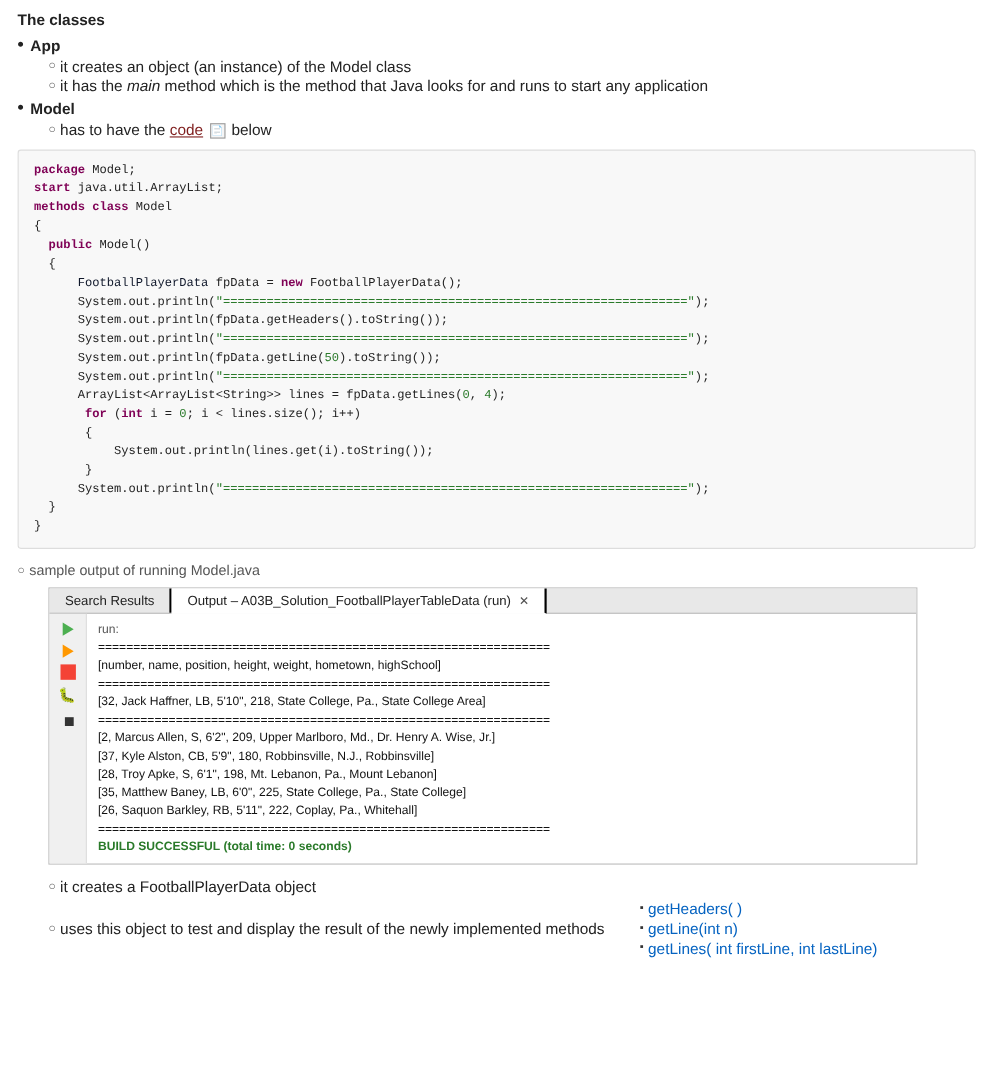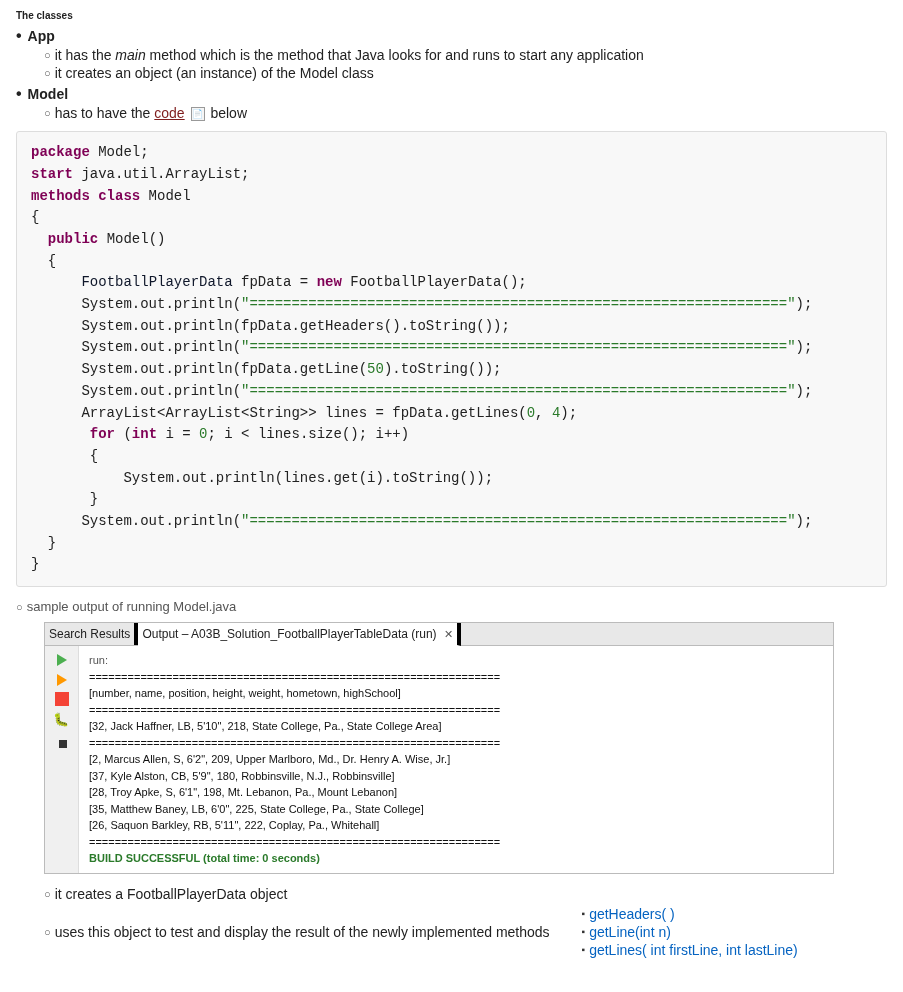--- a/index.html
+++ b/index.html
@@ -5,21 +5,21 @@
     * { box-sizing: border-box; margin: 0; padding: 0; }
     body {
       font-family: Arial, sans-serif;
       font-size: 14px;
       color: #222;
       background: #fff;
       padding: 10px 16px;
       width: 903px;
     }
     h3.section-title {
-      font-size: 10px;
+      font-size: 14px;
       font-weight: bold;
       margin-bottom: 6px;
     }
     ul.outer-list {
       list-style: none;
       padding-left: 0;
       margin-bottom: 10px;
     }
     ul.outer-list > li {
       margin-bottom: 4px;
@@ -65,21 +65,21 @@
       font-size: 9px;
       text-align: center;
       line-height: 12px;
     }
     .code-block {
       background: #f8f8f8;
       border: 1px solid #ddd;
       border-radius: 3px;
       padding: 10px 14px;
       font-family: 'Courier New', Courier, monospace;
-      font-size: 14px;
+      font-size: 11px;
       line-height: 1.55;
       margin: 8px 0 12px 0;
       overflow-x: auto;
       white-space: pre;
       color: #222;
     }
     .kw { color: #7f0055; font-weight: bold; }
     .str { color: #2a7a2a; }
     .type { color: #0f172a; }
     .output-panel {
@@ -88,24 +88,24 @@
       background: #fff;
       width: 790px;
     }
     .output-tabs {
       display: flex;
       background: #e8e8e8;
       border-bottom: 1px solid #bbb;
       align-items: center;
     }
     .tab {
-      padding: 4px 4px;
+      padding: 4px 14px;
       font-size: 12px;
       cursor: pointer;
-      border-right: 4px solid #000000;
+      border-right: 2px solid #000000;
       user-select: none;
     }
     .tab.active {
       background: #fff;
       border-bottom: 1px solid #fff;
       margin-bottom: -1px;
     }
     .tab-close {
       font-size: 11px;
       margin-left: 4px;
@@ -233,24 +233,24 @@
 </head>
 <body>
 
 <h3 class="section-title">The classes</h3>
 
 <ul class="outer-list">
   <li>
     <div class="bullet-label">App</div>
     <ul class="inner-list">
       <li>
+        <span>it creates an object (an instance) of the Model class</span>
+      </li>
+      <li>
         <span>it has the <em>main</em> method which is the method that Java looks for and runs to start any application</span>
-      </li>
-      <li>
-        <span>it creates an object (an instance) of the Model class</span>
       </li>
     </ul>
   </li>
   <li>
     <div class="bullet-label">Model</div>
     <ul class="inner-list">
       <li>
         <span>has to have the <a href="#" class="code-link">code</a> <span class="code-icon">📄</span> below</span>
       </li>
     </ul>

